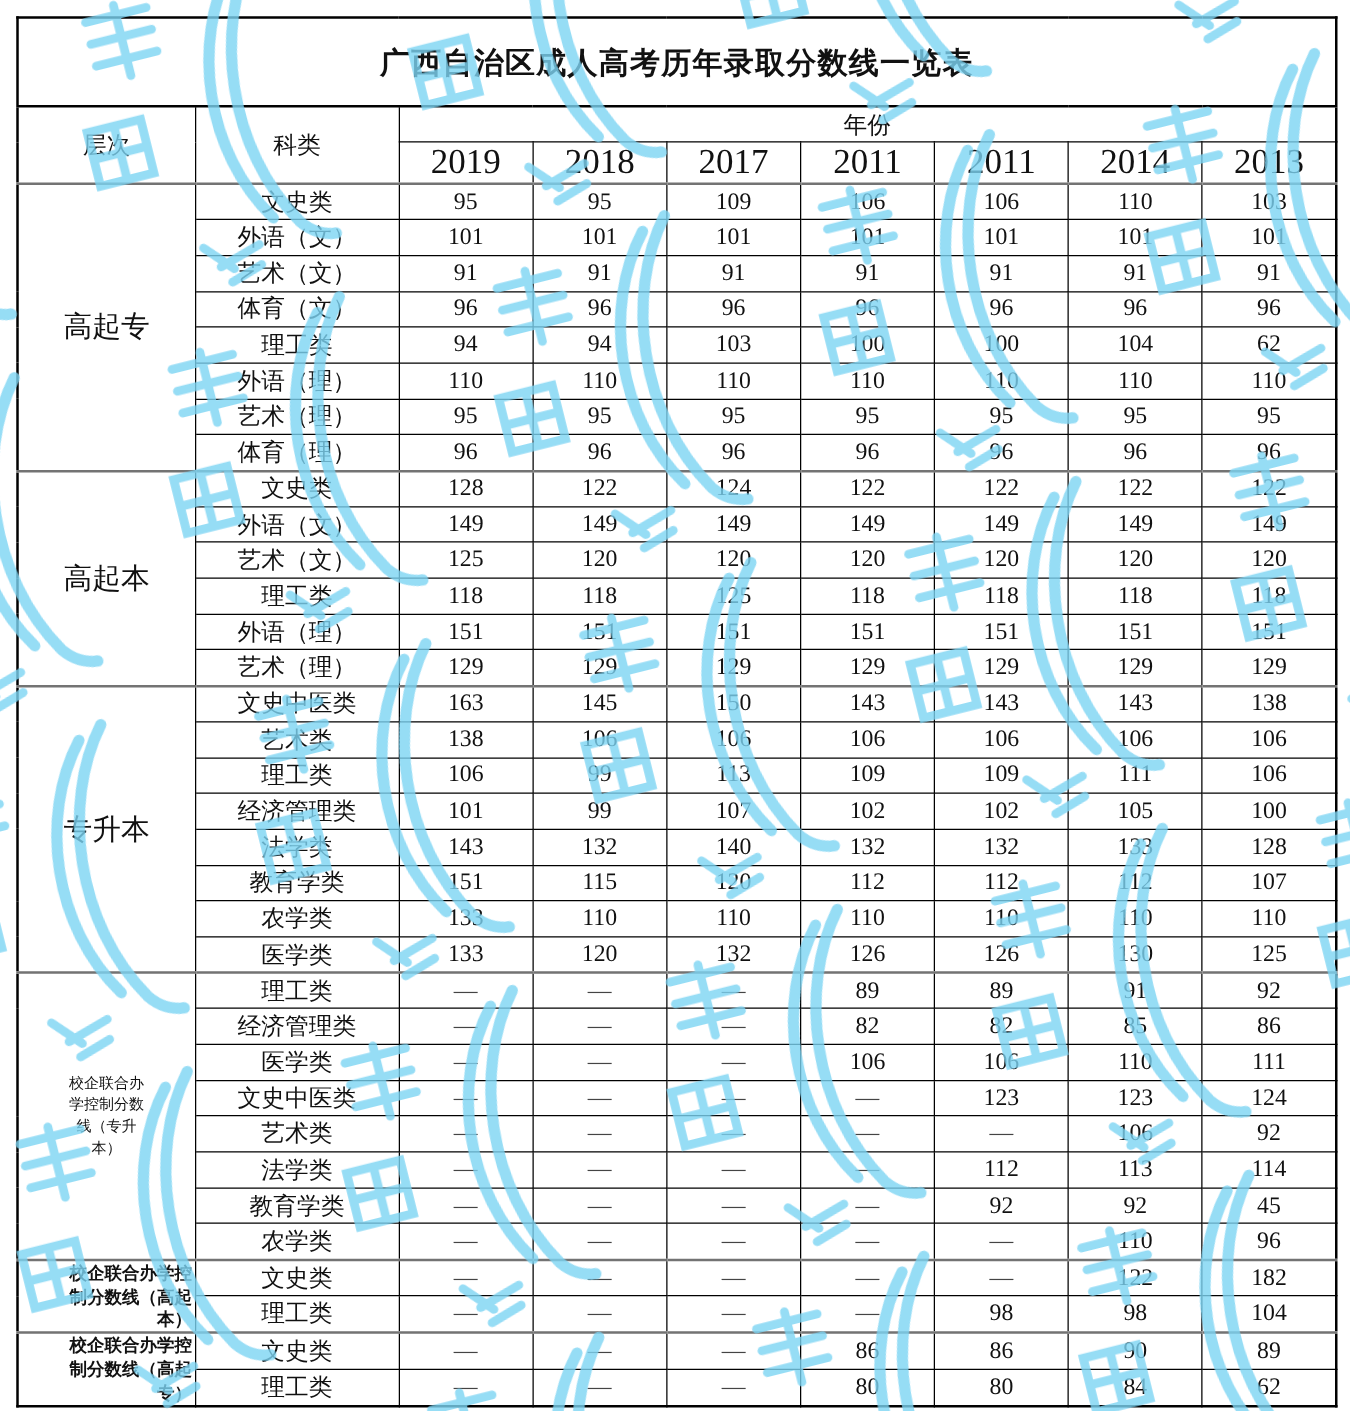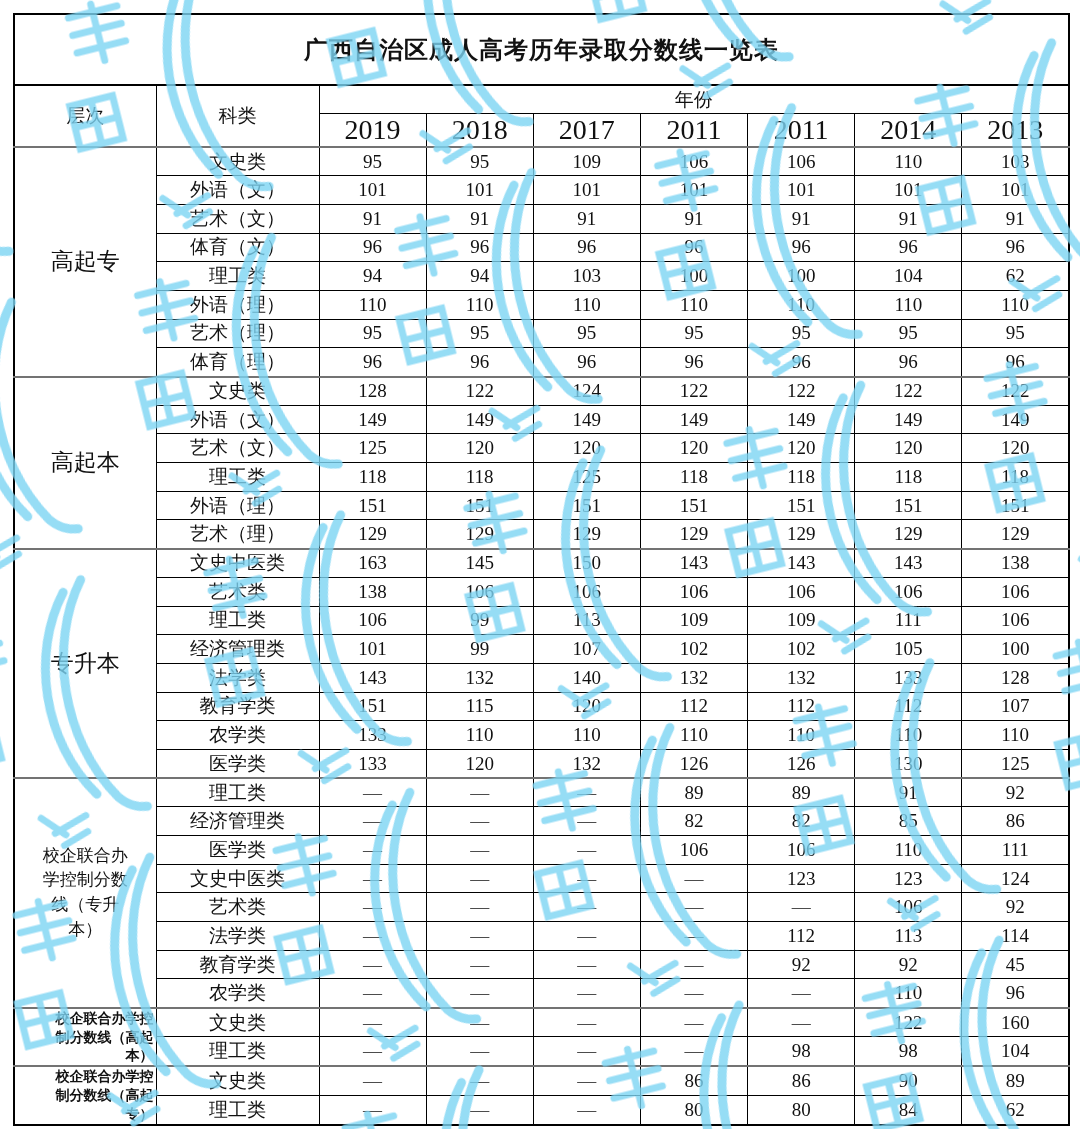--- a/index.html
+++ b/index.html
@@ -31,21 +31,21 @@
     height:69px;
     border-bottom:2px solid #000;
     font-size:24px;
     font-weight:bold;
     letter-spacing:1px;
   }
   tr.head-row th{height:27px;font-size:19px;}
   tr.head-row2 th{height:27px;font-size:28px;}
   .score-table tbody tr{height:28.7px;}
   .level-cell{font-size:23px;white-space:pre-line;line-height:1.35;}
-  .level-cell.medium{font-size:17px;line-height:1.45;}
+  .level-cell.medium{font-size:12px;line-height:1.45;}
   .level-cell.small{font-size:14px;font-weight:bold;line-height:1.35;font-family:"Liberation Sans","DejaVu Sans",sans-serif;text-align:right;}
   .subject-cell{font-size:19px;}
   .value-cell{font-size:19px;}
   .value-cell.dash{color:#444;}
   tr.group-start td{border-top:2px solid #737373;}
   .watermark{
     position:absolute;left:0;top:0;
     pointer-events:none;
     z-index:5;
   }
@@ -398,21 +398,21 @@
           <td class="level-cell small" rowspan="2">校企联合办学控
 制分数线（高起
 本）</td>
           <td class="subject-cell">文史类</td>
           <td class="value-cell dash">—</td>
           <td class="value-cell dash">—</td>
           <td class="value-cell dash">—</td>
           <td class="value-cell dash">—</td>
           <td class="value-cell dash">—</td>
           <td class="value-cell">122</td>
-          <td class="value-cell">160</td>
+          <td class="value-cell">182</td>
         </tr>
         <tr>
           <td class="subject-cell">理工类</td>
           <td class="value-cell dash">—</td>
           <td class="value-cell dash">—</td>
           <td class="value-cell dash">—</td>
           <td class="value-cell dash">—</td>
           <td class="value-cell">98</td>
           <td class="value-cell">98</td>
           <td class="value-cell">104</td>

